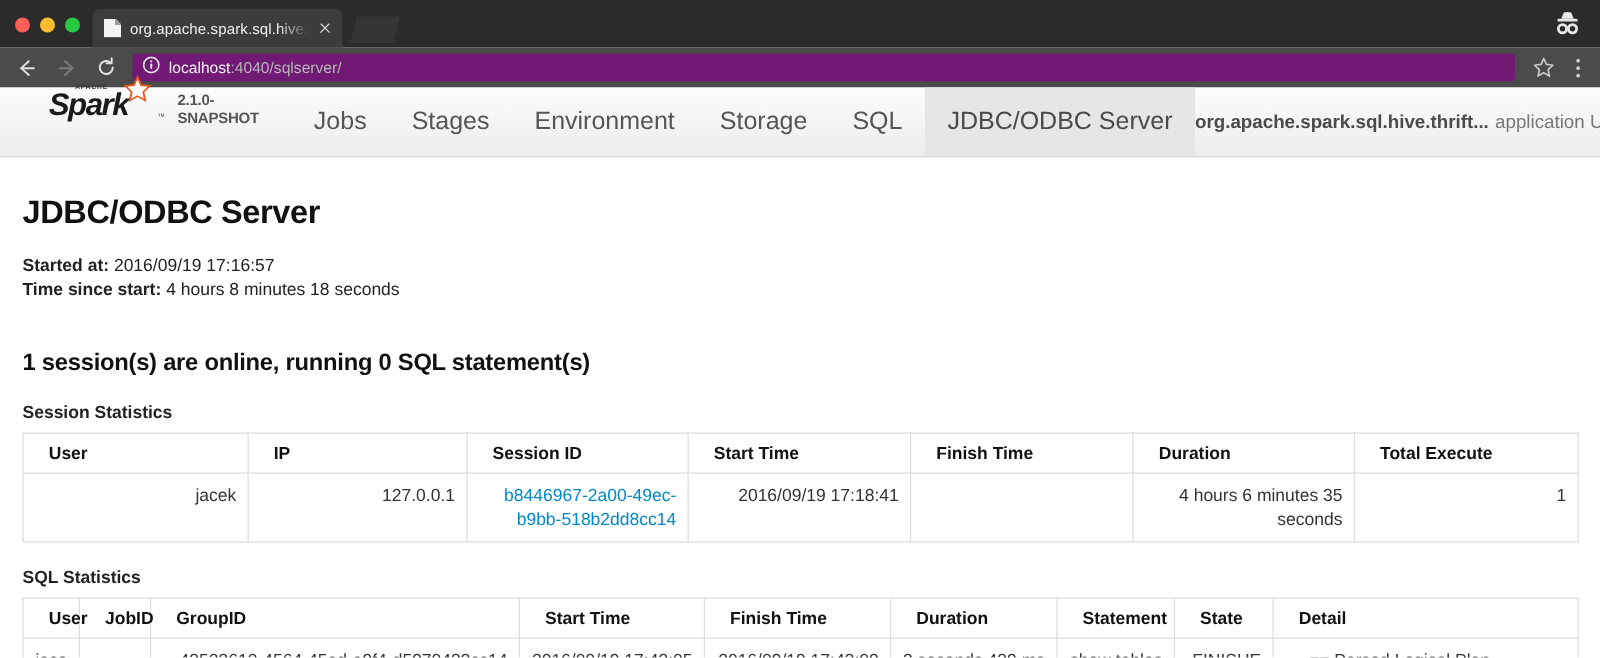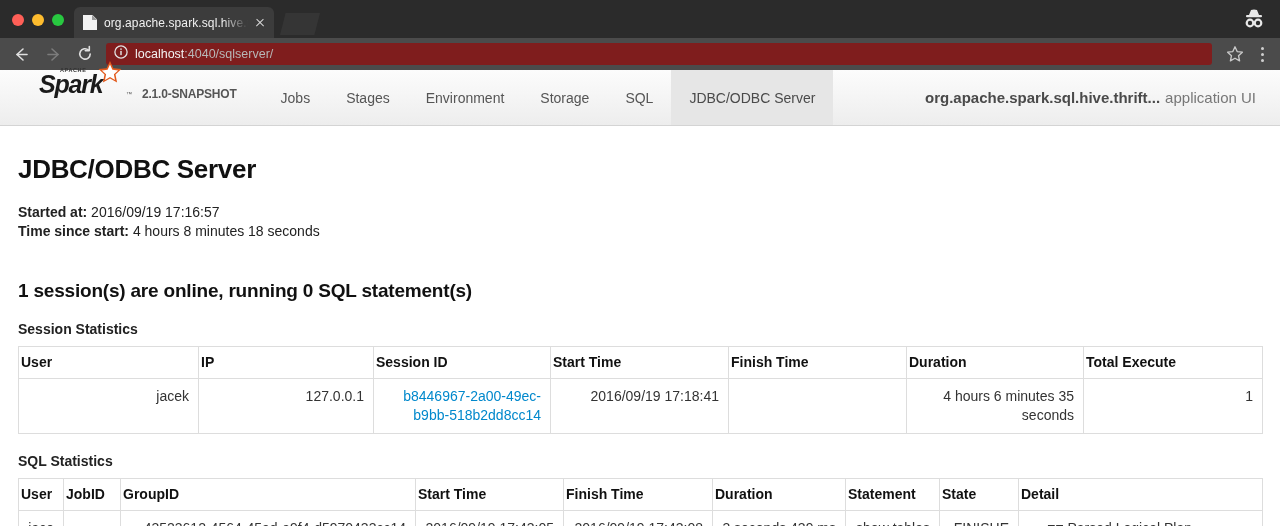--- a/index.html
+++ b/index.html
@@ -110,21 +110,21 @@
     padding: 0 8px 0 6px;
     gap: 2px;
   }
   .navbtn {
     width: 30px; height: 28px;
     display: flex; align-items: center; justify-content: center;
   }
   .omnibox {
     flex: 1 1 auto;
     height: 22px;
-    background: #7f1d1d;
+    background: #701a75;
     border-radius: 3px;
     display: flex;
     align-items: center;
     padding: 0 8px;
     margin: 0 6px 0 4px;
     gap: 7px;
     overflow: hidden;
   }
   .url { font-size: 12.5px; white-space: nowrap; }
   .url .host { color: #f2f2f2; }
@@ -152,21 +152,21 @@
     font-size: 12px;
     font-weight: bold;
     color: #555;
     letter-spacing: -0.2px;
     padding-bottom: 2px;
   }
   .nav-links { display: flex; align-items: stretch; margin-left: 26px; }
   .nav-link {
     display: flex; align-items: center;
     padding: 0 18px;
-    font-size: 14px;
+    font-size: 20px;
     color: #555555;
     text-decoration: none;
     white-space: nowrap;
   }
   .nav-link.active {
     background: #e6e6e6;
     color: #4a4a4a;
   }
   .app-title {
     margin-left: auto;
@@ -208,21 +208,21 @@
     width: 1244px;
     border-collapse: collapse;
     margin-top: 9px;
     font-size: 14px;
     table-layout: fixed;
   }
   table.spark-table th {
     text-align: left;
     font-weight: bold;
     color: #111;
-    padding: 7px 2px;
+    padding: 7px 20px;
     border: 1px solid #dddddd;
     background: #ffffff;
     vertical-align: top;
     line-height: 17px;
     margin-left: 35px;
   }
   table.spark-table td {
     text-align: right;
     color: #333;
     padding: 8px 9px;

